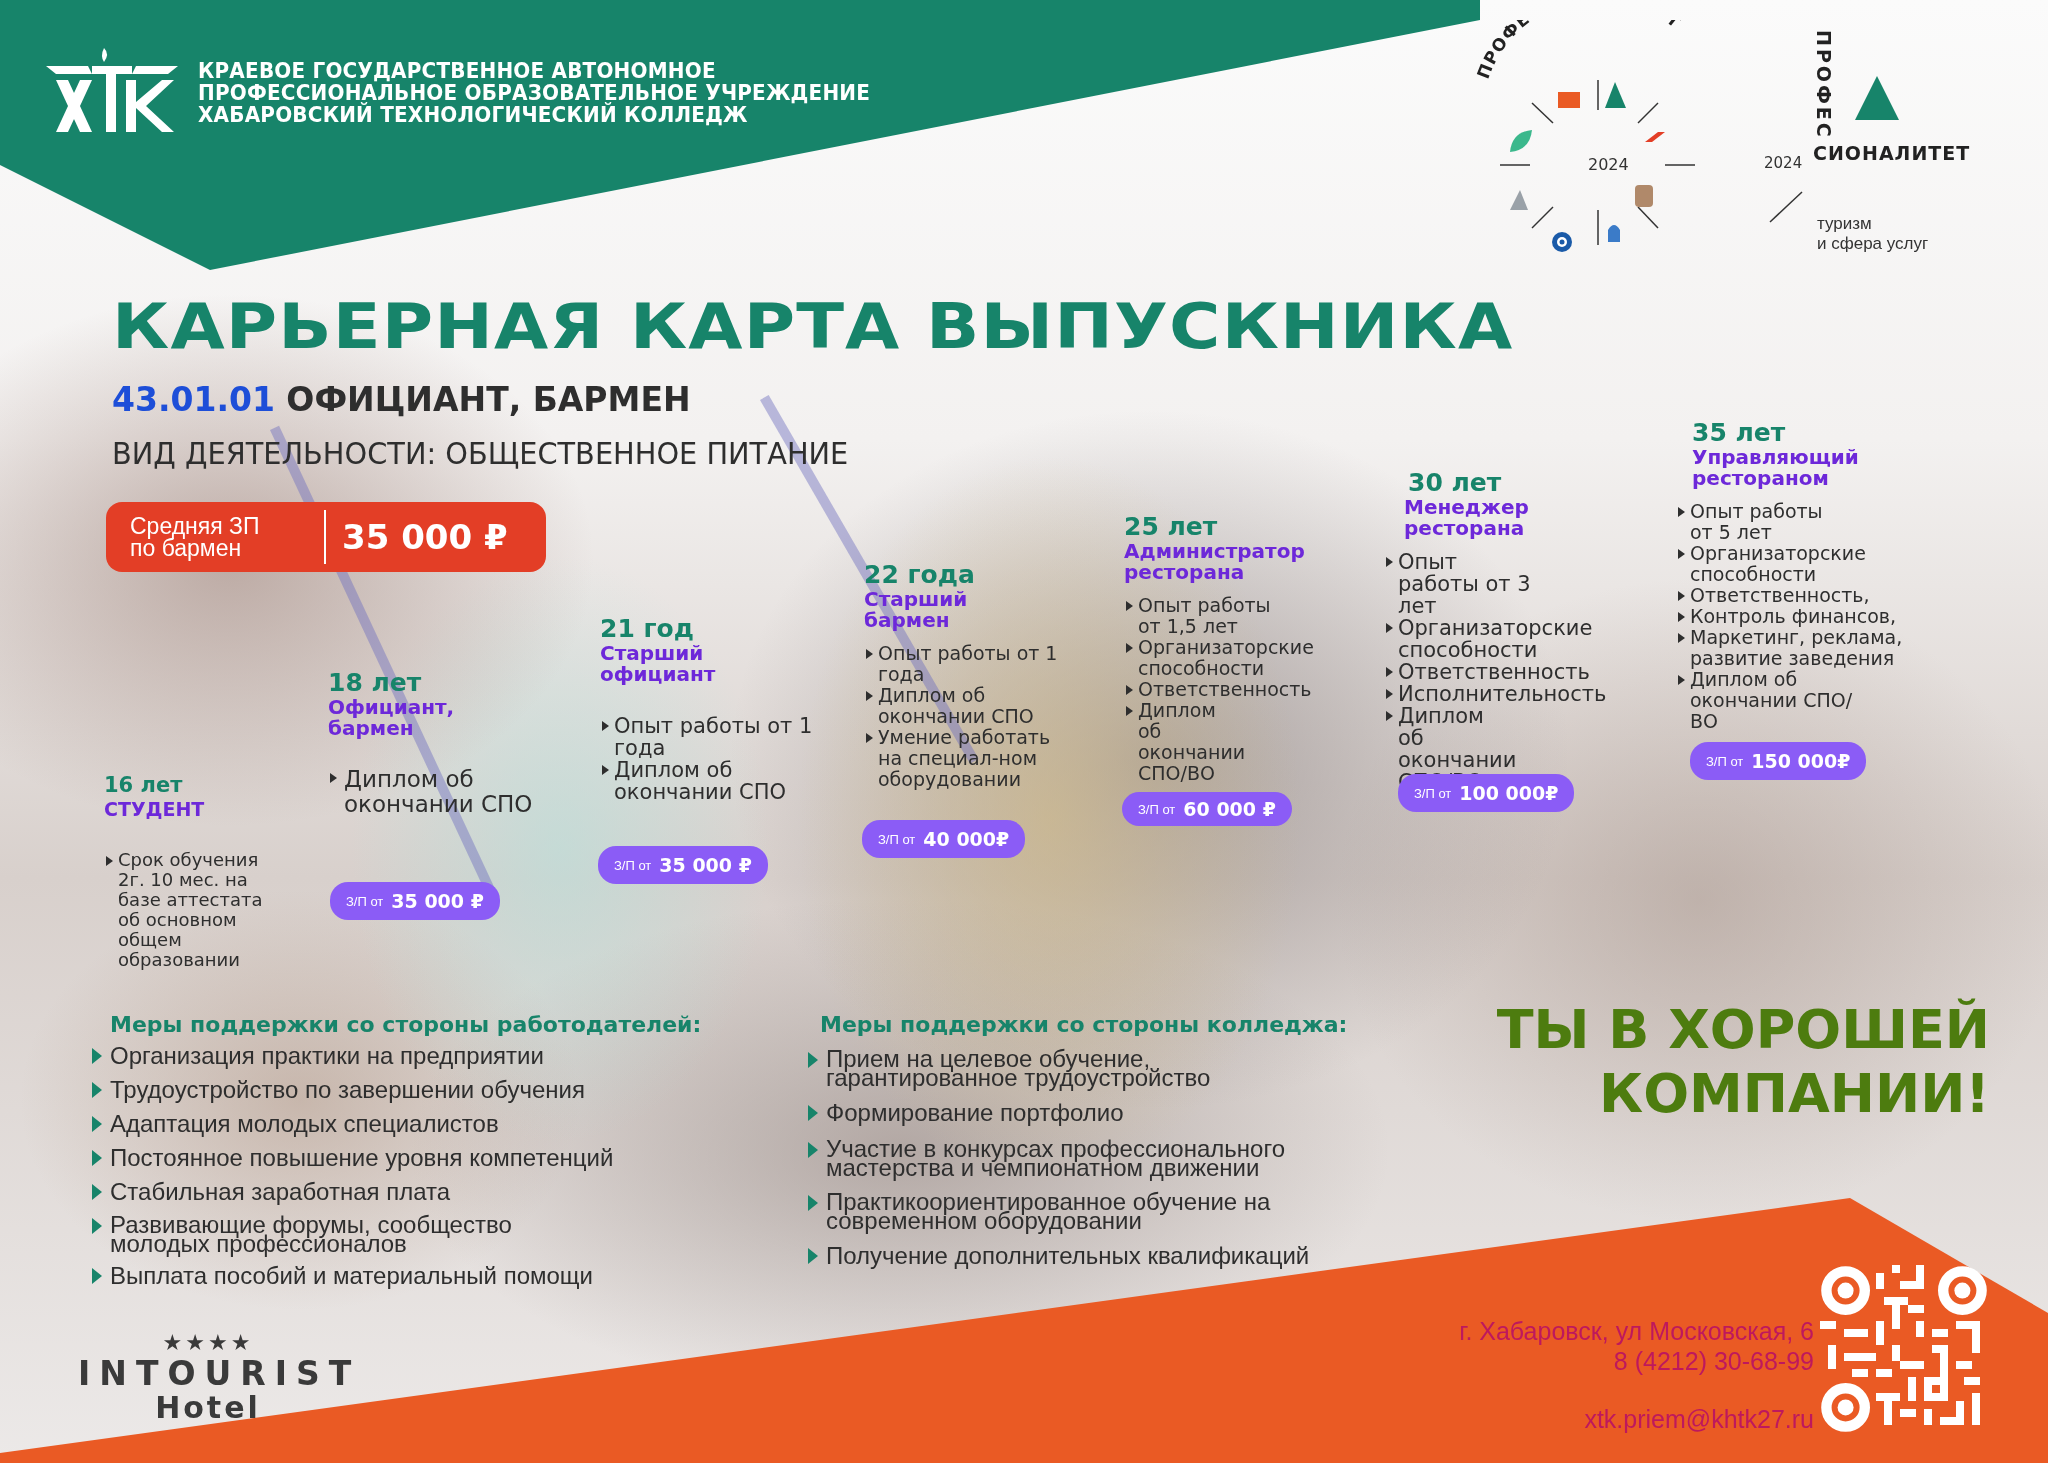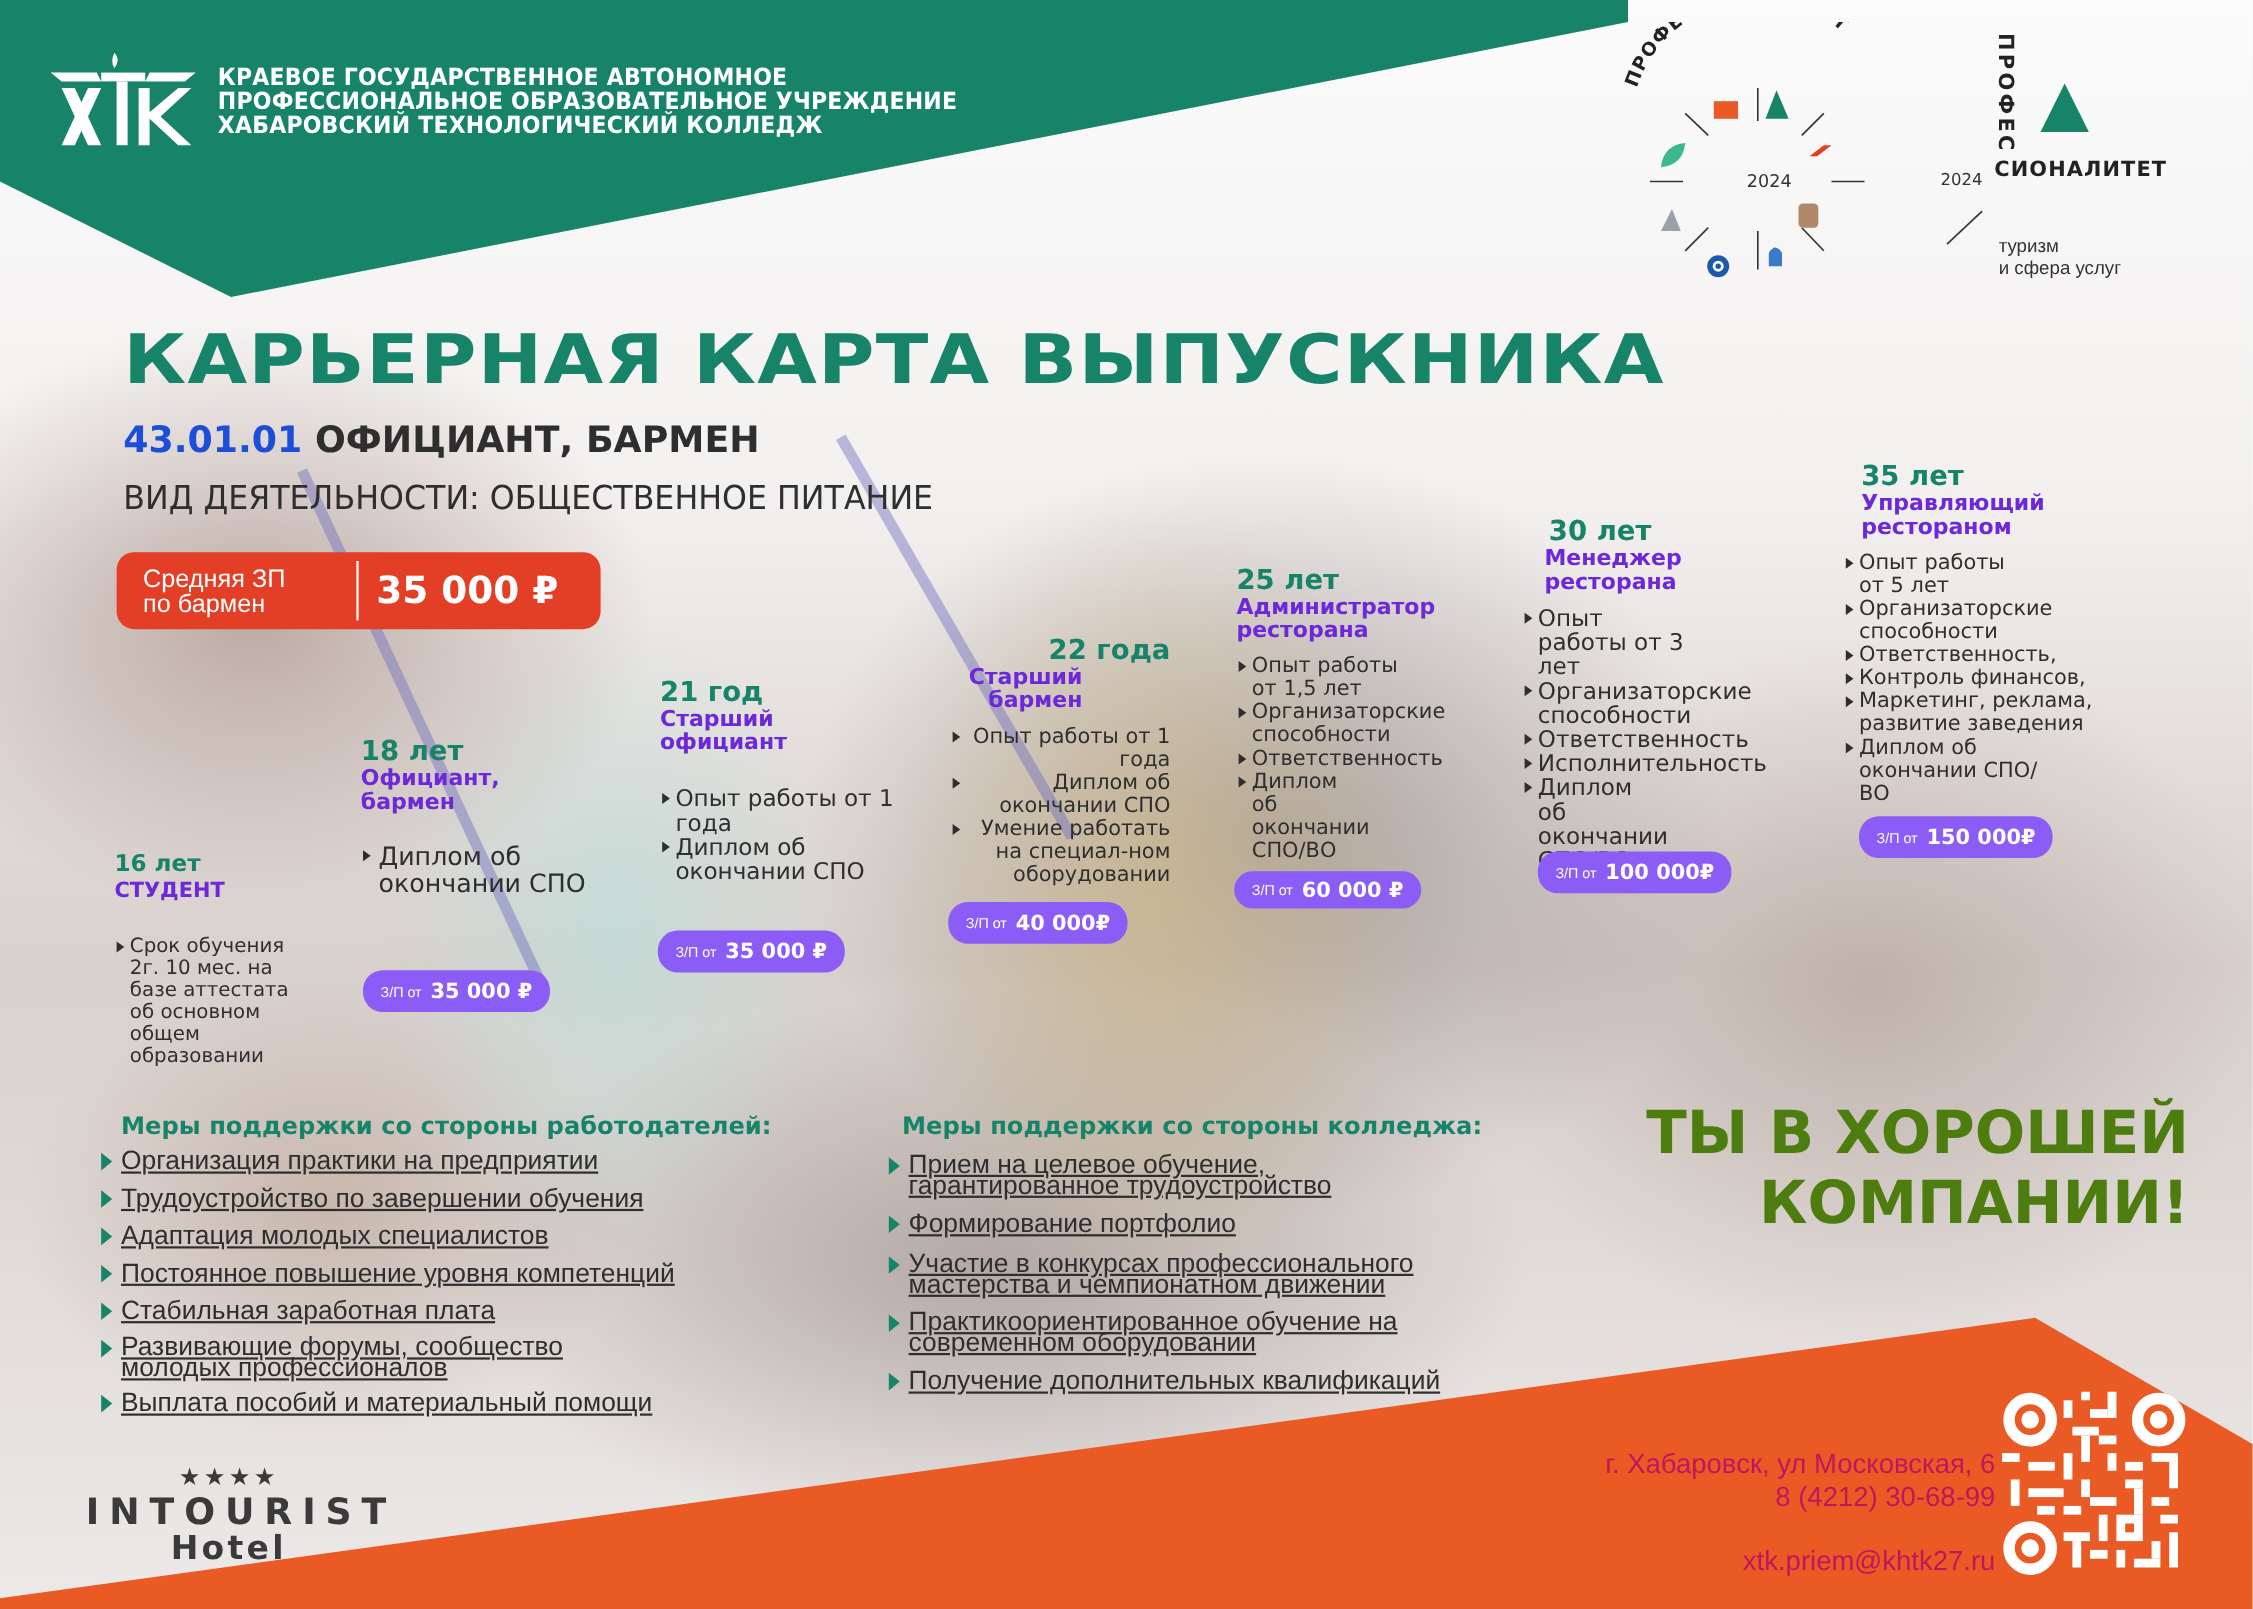--- a/index.html
+++ b/index.html
@@ -73,21 +73,21 @@
   .stage li::before { content: ""; position: absolute; left: 2px; top: 6px; border-left: 7px solid #2e2e2e; border-top: 5px solid transparent; border-bottom: 5px solid transparent; }
   .pill {
     position: absolute; background: #8b5cf6; color: #fff; border-radius: 18px; height: 38px;
     display: flex; align-items: center; padding: 0 16px; white-space: nowrap;
   }
   .pill .pre { font-size: 13px; margin-right: 8px; }
   .pill .amt { font-family: "DejaVu Sans", sans-serif; font-weight: bold; font-size: 19px; }
 
   .support { position: absolute; }
   .support h3 { color: #17846a; font-family: "DejaVu Sans", sans-serif; font-weight: bold; font-size: 22px; margin-bottom: 8px; white-space: nowrap; }
-  .support li { list-style: none; position: relative; padding-left: 20px; font-size: 24px; line-height: 22px; color: #2e2e2e; text-decoration: underline; }
+  .support li { list-style: none; position: relative; padding-left: 20px; font-size: 24px; line-height: 22px; color: #2e2e2e; }
   .support li::before { content: ""; position: absolute; left: 2px; top: 3px; border-left: 10px solid #17846a; border-top: 8px solid transparent; border-bottom: 8px solid transparent; }
   .sup-emp li { margin-bottom: 12px; }
   .sup-col li { margin-bottom: 15px; }
 
   .slogan {
     position: absolute; right: 58px; top: 998px; text-align: right; color: #4d7c0f;
     font-family: "DejaVu Sans", sans-serif; font-weight: bold; font-size: 54px; line-height: 64px;
   }
   .contacts { position: absolute; right: 234px; top: 1316px; text-align: right; color: #be185d; font-size: 25px; line-height: 30px; }
   .contacts .email { margin-top: 28px; }
@@ -211,21 +211,21 @@
   <ul style="margin-top:30px;">
     <li style="font-size:21px; line-height:22px;">Опыт работы от 1 года</li>
     <li style="font-size:21px; line-height:22px;">Диплом об окончании СПО</li>
   </ul>
 </div>
 <div class="pill" style="left:598px; top:846px;">
   <span class="pre">З/П от</span>
   <span class="amt">35 000 ₽</span>
 </div>
 
-<div class="stage" style="left:864px; top:578px; width:200px;text-align:right;">
+<div class="stage" style="left:864px; top:562px; width:200px;">
   <div class="age">22 года</div>
   <div class="role" style="width:120px;">Старший бармен</div>
   <ul style="margin-top:12px;">
     <li>Опыт работы от 1 года</li>
     <li>Диплом об окончании СПО</li>
     <li>Умение работать на специал-ном оборудовании</li>
   </ul>
 </div>
 <div class="pill" style="left:862px; top:820px;">
   <span class="pre">З/П от</span>

